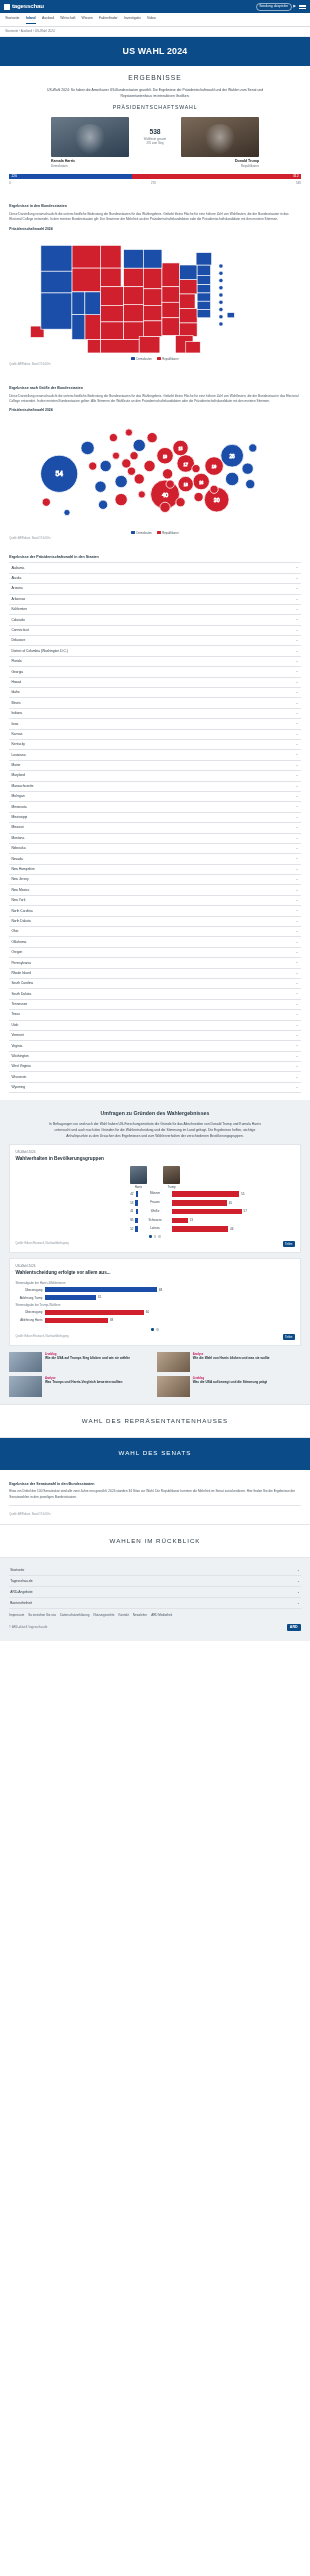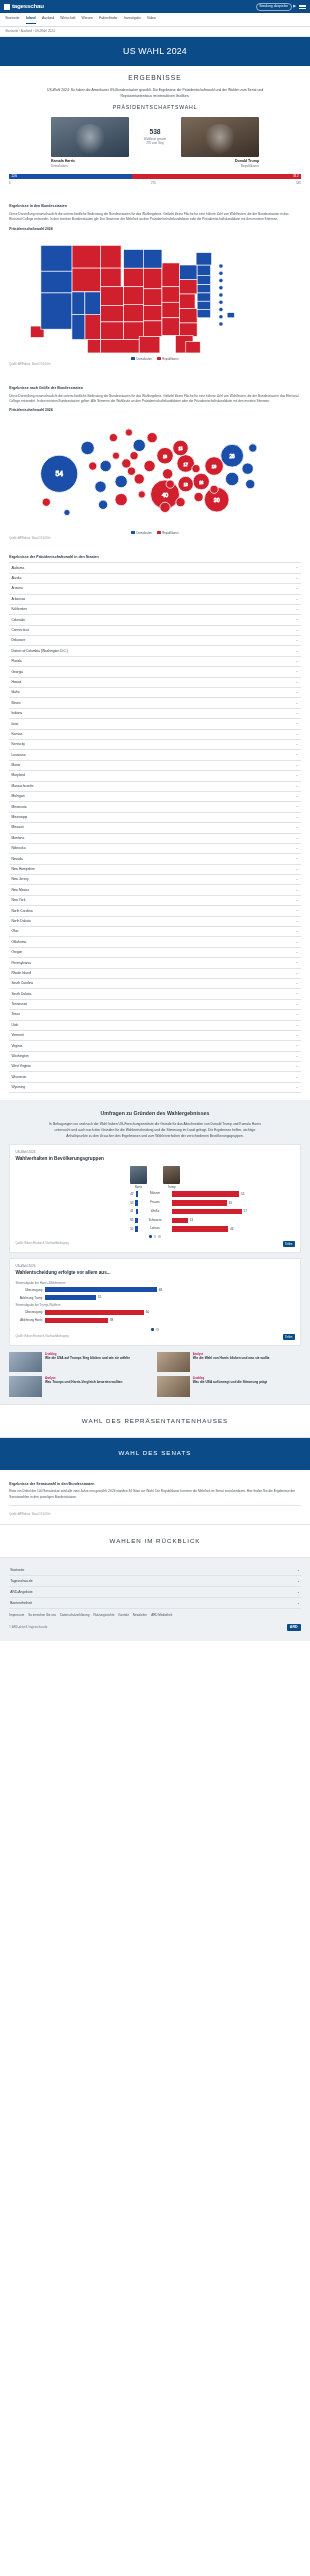--- a/index.html
+++ b/index.html
@@ -64,21 +64,21 @@
     color: #6a7681;
     border-bottom: 0.5px solid #eceff1;
   }
   
   .hero {
     background: #0b4b87;
     color: #fff;
     text-align: center;
     padding: 8.3px 5.2px;
   }
-  .hero h1 { font-size: 8.8px; font-weight: normal; letter-spacing: 0.2px;}
+  .hero h1 { font-size: 8.8px; font-weight: bold; letter-spacing: 0.2px;}
   
   .section { padding: 7.2px 9.3px; }
   .band { background: #eef1f4; }
   h2.center { text-align:center; font-size: 6.7px; letter-spacing: 1px; color:#2b3a45; font-weight:normal; margin-bottom: 5.2px;}
   h3.center { text-align:center; font-size: 5.2px; letter-spacing: 0.8px; color:#2b3a45; font-weight:normal; margin: 2.1px 0 5.2px;}
   p.intro { font-size: 3.4px; color:#3d4a55; text-align:center; max-width: 222px; margin: 0 auto 4.1px; line-height:1.7;}
   
   .cands { display:flex; align-items:flex-start; justify-content:center; gap:2.1px; margin-top:3.1px;}
   .cand { width: 78px; }
   .cand .photo { width: 100%; height: 40px; border-radius: 1px; position:relative; overflow:hidden;}

